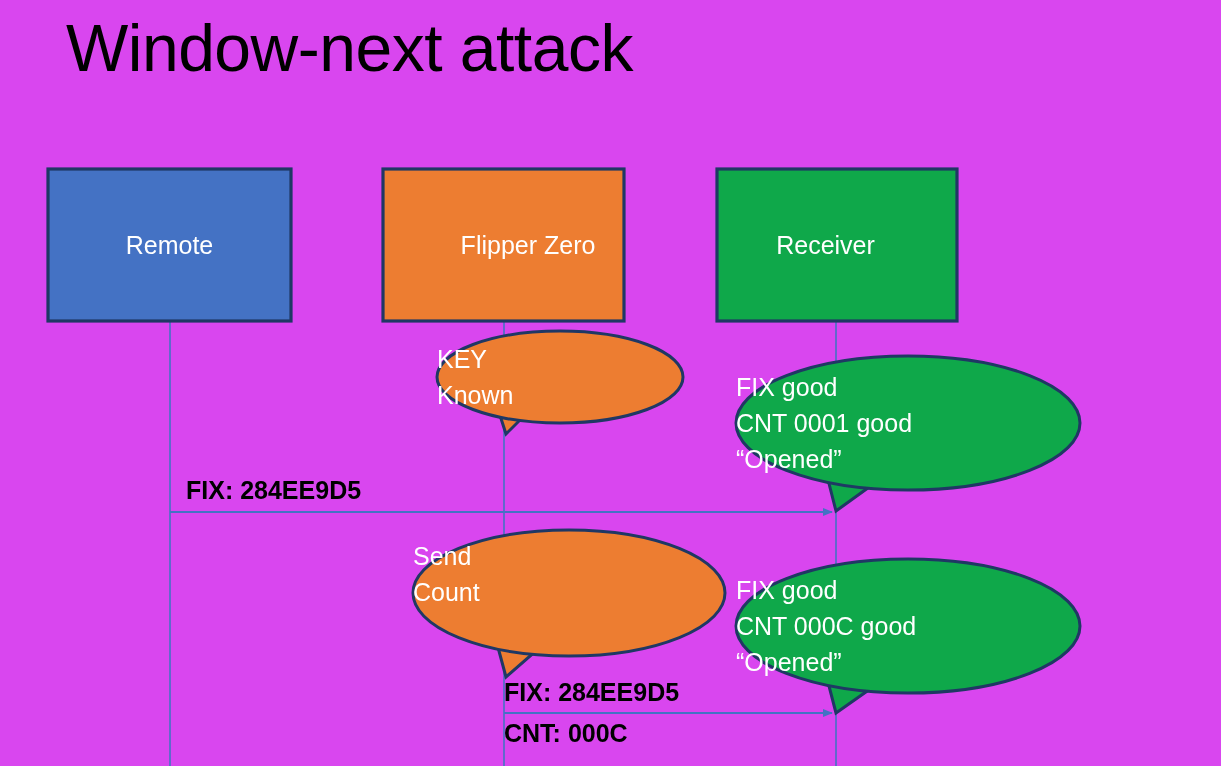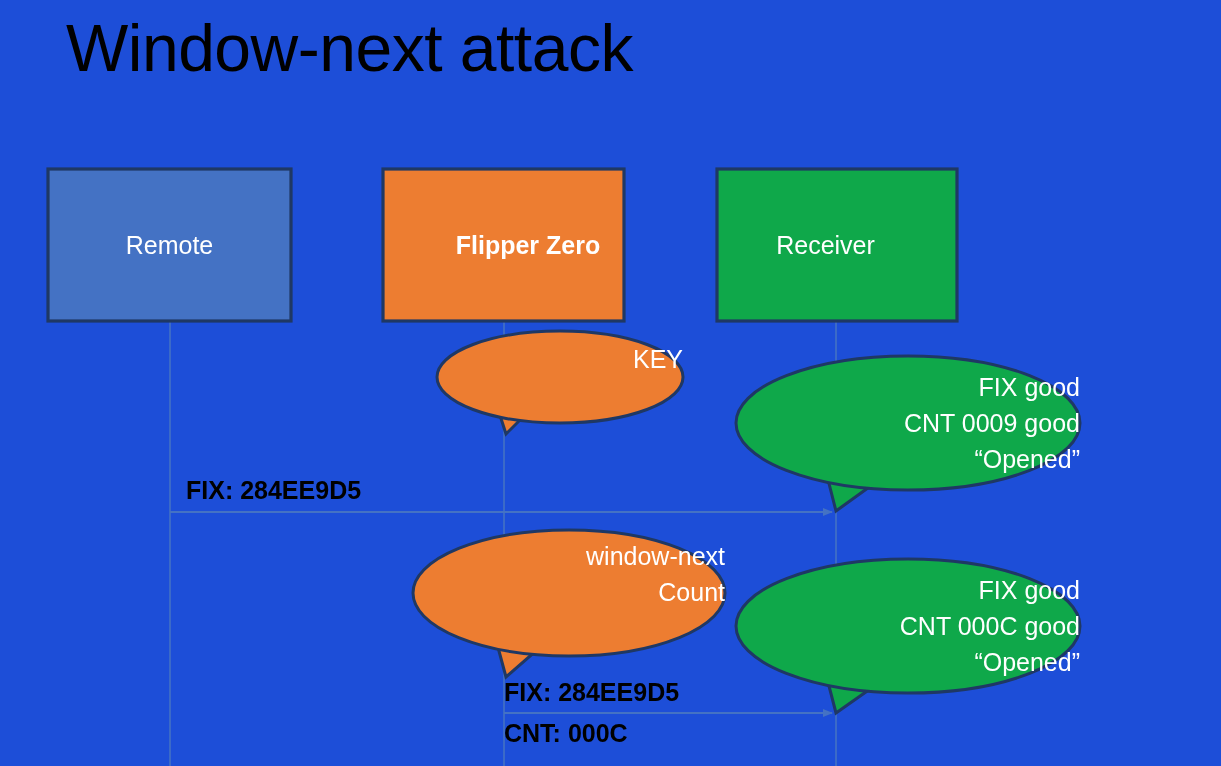--- a/index.html
+++ b/index.html
@@ -7,21 +7,21 @@
     padding: 0;
     background: #ffffff;
   }
   body {
     font-family: "Liberation Sans", sans-serif;
   }
   #slide {
     position: relative;
     width: 1221px;
     height: 766px;
-    background: #1d4ed8;
+    background: #d946ef;
     overflow: hidden;
   }
   #slide-svg {
     position: absolute;
     left: 0;
     top: 0;
     width: 1221px;
     height: 766px;
   }
   .slide-title {
@@ -41,21 +41,21 @@
     font-size: 25px;
     line-height: 30px;
     text-align: center;
     white-space: nowrap;
   }
   .bubble-text {
     position: absolute;
     color: #ffffff;
     font-size: 25px;
     line-height: 36px;
-    text-align: right;
+    text-align: left;
   }
   .msg-label {
     position: absolute;
     color: #000000;
     font-size: 25px;
     line-height: 32px;
     white-space: nowrap;
     font-weight: bold;
   }
   .tline { display: block; }
@@ -101,35 +101,36 @@
       <ellipse cx="569" cy="593" rx="156" ry="63" fill="#ED7D31" stroke="#1F3864" stroke-width="3"></ellipse>
     </g>
 
     <g>
       <path d="M 836 713 L 823 663 L 890 675 Z" fill="#0FA84A" stroke="#1F3864" stroke-width="3"></path>
       <ellipse cx="908" cy="626" rx="172" ry="67" fill="#0FA84A" stroke="#1F3864" stroke-width="3"></ellipse>
     </g>
   </svg>
 
   <div class="actor-label" style="left:48px; top:230px; width:243px;">Remote</div>
-  <div class="actor-label" style="left:383px; top:230px; width:290px;font-weight:bold;">Flipper Zero</div>
+  <div class="actor-label" style="left:383px; top:230px; width:290px;">Flipper Zero</div>
   <div class="actor-label" style="left:717px; top:230px; width:217px;">Receiver</div>
 
   <div class="bubble-text" style="left:437px; top:341px; width:246px;">
     <span class="tline">KEY</span>
+    <span class="tline">Known</span>
   </div>
 
   <div class="bubble-text" style="left:736px; top:369px; width:344px;">
     <span class="tline">FIX good</span>
-    <span class="tline">CNT 0009 good</span>
+    <span class="tline">CNT 0001 good</span>
     <span class="tline">“Opened”</span>
   </div>
 
   <div class="bubble-text" style="left:413px; top:538px; width:312px;">
-    <span class="tline">window-next</span>
+    <span class="tline">Send</span>
     <span class="tline">Count</span>
   </div>
 
   <div class="bubble-text" style="left:736px; top:572px; width:344px;">
     <span class="tline">FIX good</span>
     <span class="tline">CNT 000C good</span>
     <span class="tline">“Opened”</span>
   </div>
 
   <div class="msg-label" style="left:186px; top:474px;">FIX: 284EE9D5</div>

